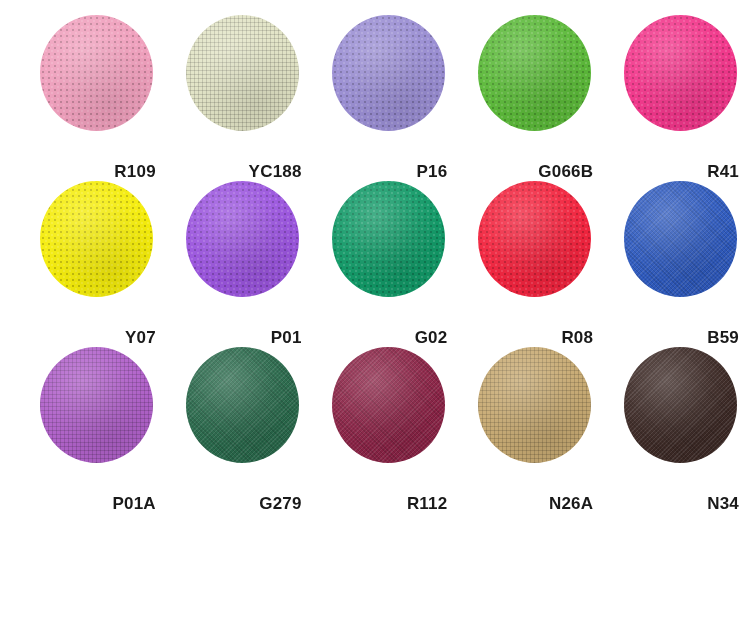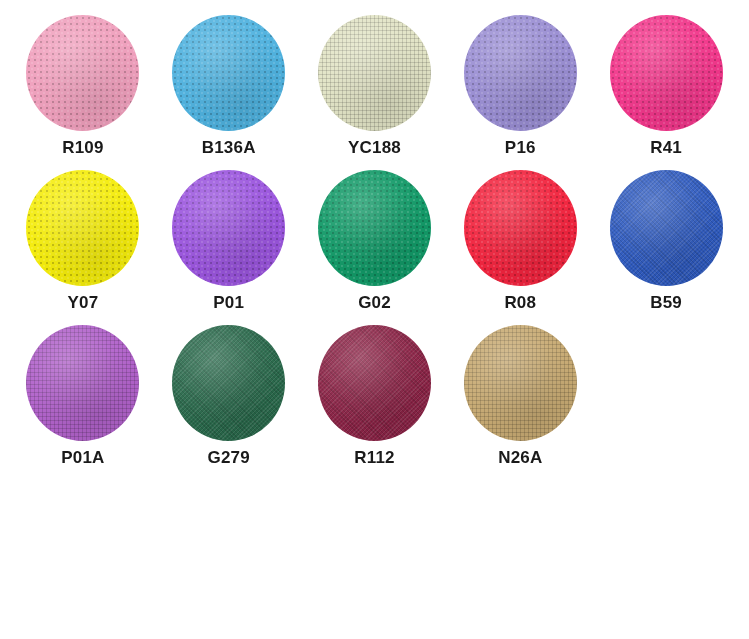--- a/index.html
+++ b/index.html
@@ -22,23 +22,24 @@
     background: #ffffff;
     display: grid;
     grid-template-columns: repeat(5, 1fr);
     grid-template-rows: repeat(4, 1fr);
     padding: 14px 10px 6px 10px;
   }
 
   .swatch-cell {
     display: flex;
     flex-direction: column;
-    align-items: center;
+    align-items: flex-end;
     justify-content: flex-start;
     position: relative;
+    gap: 24px;
   }
 
   .swatch-disc-wrap {
     width: 118px;
     height: 118px;
     position: relative;
     display: flex;
     align-items: center;
     justify-content: center;
   }
@@ -110,47 +111,47 @@
       <div class="swatch-disc-wrap">
         <div class="swatch-disc" style="background: rgb(240, 160, 189);">
           <div class="tex tex-dot"></div>
           <div class="tex tex-shade"></div>
         </div>
       </div>
       <div class="swatch-label">R109</div>
     </div>
     <div class="swatch-cell">
       <div class="swatch-disc-wrap">
-        <div class="swatch-disc" style="background: rgb(79, 178, 223);">
-          <div class="tex tex-dot"></div>
-          <div class="tex tex-shade"></div>
-        </div>
-      </div>
-      <div class="swatch-label">B136A</div>
-    </div>
-    <div class="swatch-cell">
-      <div class="swatch-disc-wrap">
         <div class="swatch-disc" style="background: rgb(226, 228, 198);">
           <div class="tex tex-grid"></div>
           <div class="tex tex-shade"></div>
         </div>
       </div>
       <div class="swatch-label">YC188</div>
     </div>
     <div class="swatch-cell">
       <div class="swatch-disc-wrap">
         <div class="swatch-disc" style="background: rgb(154, 142, 211);">
           <div class="tex tex-dot"></div>
           <div class="tex tex-shade"></div>
         </div>
       </div>
       <div class="swatch-label">P16</div>
     </div>
     <div class="swatch-cell">
       <div class="swatch-disc-wrap">
+        <div class="swatch-disc" style="background: rgb(92, 185, 58);">
+          <div class="tex tex-dot"></div>
+          <div class="tex tex-shade"></div>
+        </div>
+      </div>
+      <div class="swatch-label">G066B</div>
+    </div>
+    <div class="swatch-cell">
+      <div class="swatch-disc-wrap">
         <div class="swatch-disc" style="background: rgb(242, 55, 139);">
           <div class="tex tex-dot"></div>
           <div class="tex tex-shade"></div>
         </div>
       </div>
       <div class="swatch-label">R41</div>
     </div>
     <div class="swatch-cell">
       <div class="swatch-disc-wrap">
         <div class="swatch-disc" style="background: rgb(245, 237, 12);">
@@ -225,13 +226,22 @@
     </div>
     <div class="swatch-cell">
       <div class="swatch-disc-wrap">
         <div class="swatch-disc" style="background: rgb(200, 171, 116);">
           <div class="tex tex-grid"></div>
           <div class="tex tex-shade"></div>
         </div>
       </div>
       <div class="swatch-label">N26A</div>
     </div>
+    <div class="swatch-cell">
+      <div class="swatch-disc-wrap">
+        <div class="swatch-disc" style="background: rgb(62, 43, 39);">
+          <div class="tex tex-weave"></div>
+          <div class="tex tex-shade"></div>
+        </div>
+      </div>
+      <div class="swatch-label">N34</div>
+    </div>
   </div>
 
 </body></html>

